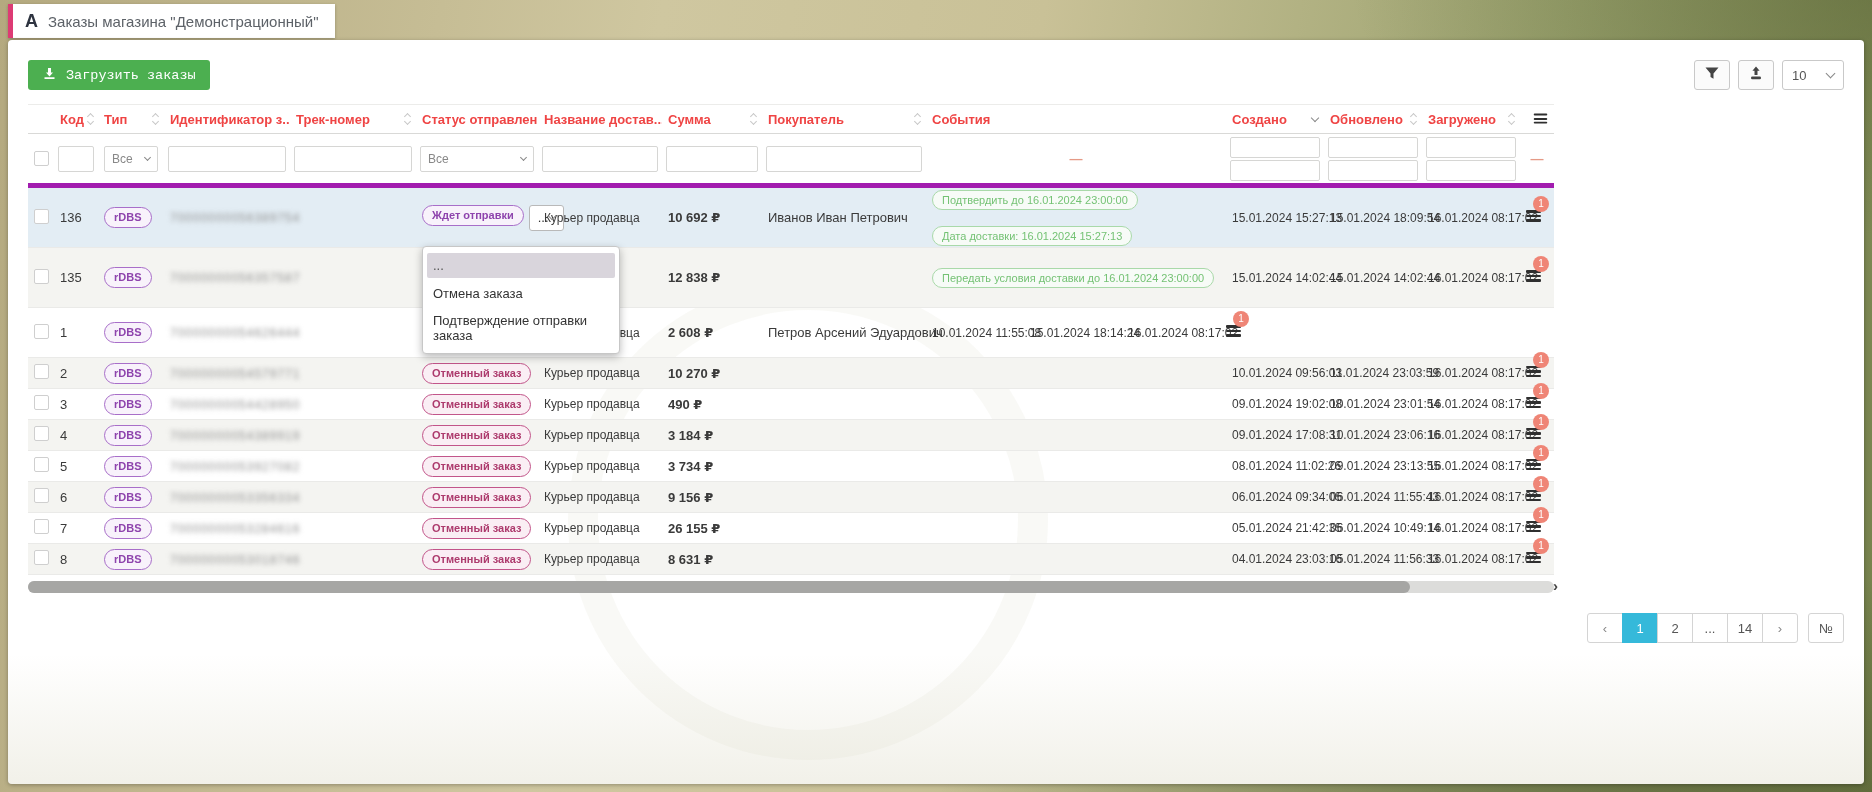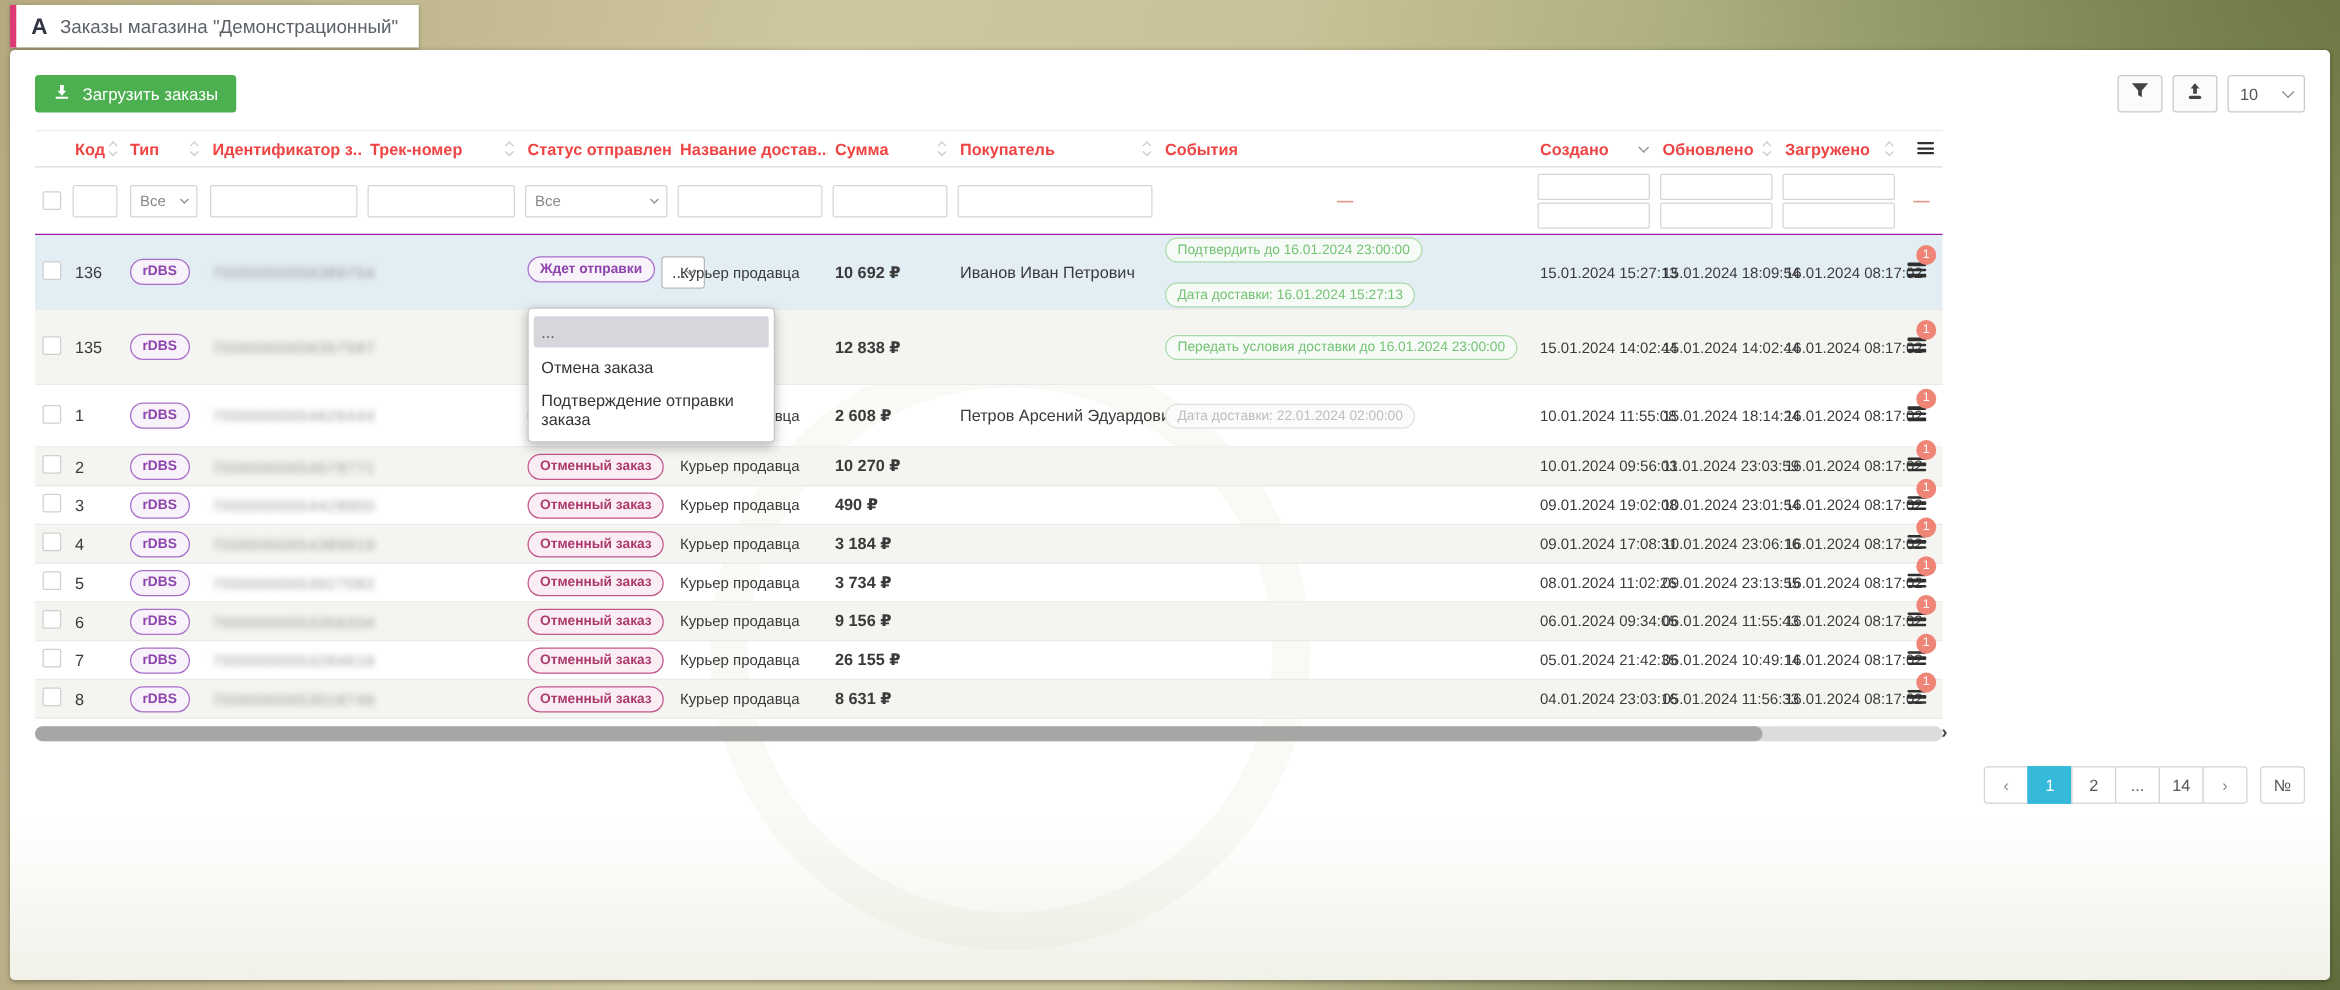--- a/index.html
+++ b/index.html
@@ -21,21 +21,21 @@
   
   .panel{position:absolute;left:8px;top:40px;width:1856px;height:744px;background:#fff;
          border-radius:4px;box-shadow:0 1px 4px rgba(0,0,0,.3);overflow:hidden}
   .panel::before{content:"";position:absolute;left:560px;top:240px;width:420px;height:420px;border-radius:50%;
          border:30px solid rgba(200,195,165,.10);pointer-events:none}
   .panel::after{content:"";position:absolute;left:0;bottom:0;width:100%;height:130px;pointer-events:none;
          background:linear-gradient(180deg,rgba(222,219,200,0) 0%,rgba(210,207,182,.30) 100%)}
   .topbar{display:flex;justify-content:space-between;align-items:center;padding:20px 20px 0 20px;height:50px}
   .btn-green{display:inline-flex;align-items:center;gap:9px;background:var(--green,#4caf50);color:#fff;
          border:none;border-radius:3px;height:30px;padding:0 14px;font-size:13.5px;cursor:pointer;
-         font-family:Liberation Sans, sans-serif}
+         font-family:Liberation Mono, monospace}
   .top-right{display:flex;align-items:center;gap:8px}
   .icon-btn{width:36px;height:30px;border:1px solid #c9c9c9;border-radius:3px;background:#fbfbfb;
          display:inline-flex;align-items:center;justify-content:center;cursor:pointer}
   .sel-box{height:30px;border:1px solid #c9c9c9;border-radius:3px;background:#fff;display:inline-flex;
          align-items:center;justify-content:space-between;padding:0 9px;font-size:13px;color:#555;cursor:pointer}
   .sel-pagesize{width:62px}
   
   .chv{display:inline-block;width:7px;height:7px;border-right:1.6px solid #888;border-bottom:1.6px solid #888;
        transform:rotate(45deg);margin-top:-3px}
   .s-ic{display:inline-flex;flex-direction:column;gap:2px;margin-left:4px}
@@ -44,21 +44,21 @@
   .s-desc{display:inline-block;width:6px;height:6px;border-right:1.5px solid #8a8a8a;border-bottom:1.5px solid #8a8a8a;
        transform:rotate(45deg);margin-left:6px;margin-top:-2px}
   
   .table-wrap{margin:14px 0 0 20px;width:1526px;position:relative}
   .cw-check{width:26px}.cw-code{width:44px}.cw-type{width:66px}.cw-id{width:126px}.cw-track{width:126px}
   .cw-status{width:122px}.cw-delivery{width:124px}.cw-sum{width:100px}.cw-buyer{width:164px}
   .cw-events{width:300px}.cw-date{width:98px}.cw-menu{width:34px}
   .thead{display:flex;align-items:center;height:30px;border-top:1px solid #ececea;border-bottom:1px solid #d9d9d7}
   .th{display:flex;align-items:center;justify-content:space-between;padding:0 6px;font-size:13px;font-weight:700;
       color:#ef4444;white-space:nowrap;overflow:hidden}
-  .filters{display:flex;align-items:center;padding:5px 0;height:54px;border-bottom:1px solid #a21caf}
+  .filters{display:flex;align-items:center;padding:5px 0;height:54px;border-bottom:5px solid #a21caf}
   .fd{padding:0 4px;display:flex;align-items:center;justify-content:center}
   .fin{height:26px;width:100%;border:1px solid #d6d6d4;border-radius:2px;background:#fff;outline:none;
       padding:0 6px;font:12px "Liberation Sans","DejaVu Sans",sans-serif;color:#444}
   .fsel{height:26px;width:100%;border:1px solid #d6d6d4;border-radius:2px;background:#fff;display:flex;
       align-items:center;justify-content:space-between;padding:0 7px;font-size:12px;color:#888;cursor:pointer}
   .fsel.type{width:54px}
   .dstack{display:flex;flex-direction:column;gap:2px;width:100%}
   .din{height:21px;width:100%;border:1px solid #d6d6d4;border-radius:2px;background:#fff;outline:none;padding:0 5px;
       font:11px "Liberation Sans","DejaVu Sans",sans-serif}
   .dash{color:#e59a86;font-size:13px;font-weight:700}
@@ -350,25 +350,20 @@
           <div class="td cw-track"></div>
           <div class="td cw-status">
             <span class="status-stack">
               <span class="badge green">В пути</span>
               <span class="change-link">Изменить</span>
             </span>
           </div>
           <div class="td cw-delivery c-delivery">Курьер продавца</div>
           <div class="td cw-sum c-sum">2 608 ₽</div>
           <div class="td cw-buyer">Петров Арсений Эдуардович</div>
-          <div class="td cw-events">
-            <span class="ev-stack">
-              <span class="pill gray">Дата доставки: 22.01.2024 02:00:00</span>
-            </span>
-          </div>
           <div class="td cw-date c-date">10.01.2024 11:55:08</div>
           <div class="td cw-date c-date">15.01.2024 18:14:24</div>
           <div class="td cw-date c-date">16.01.2024 08:17:02</div>
           <div class="td cw-menu"><span class="menu-btn"><i class="notif">1</i><span class="bars"><b></b><b></b><b></b></span></span></div>
         </div>
         <div class="tr alt" style="height: 31px;">
           <div class="td cw-check"><span class="cb"></span></div>
           <div class="td cw-code">2</div>
           <div class="td cw-type"><span class="badge purple">rDBS</span></div>
           <div class="td cw-id"><span class="blurred">70000000054579771</span></div>

